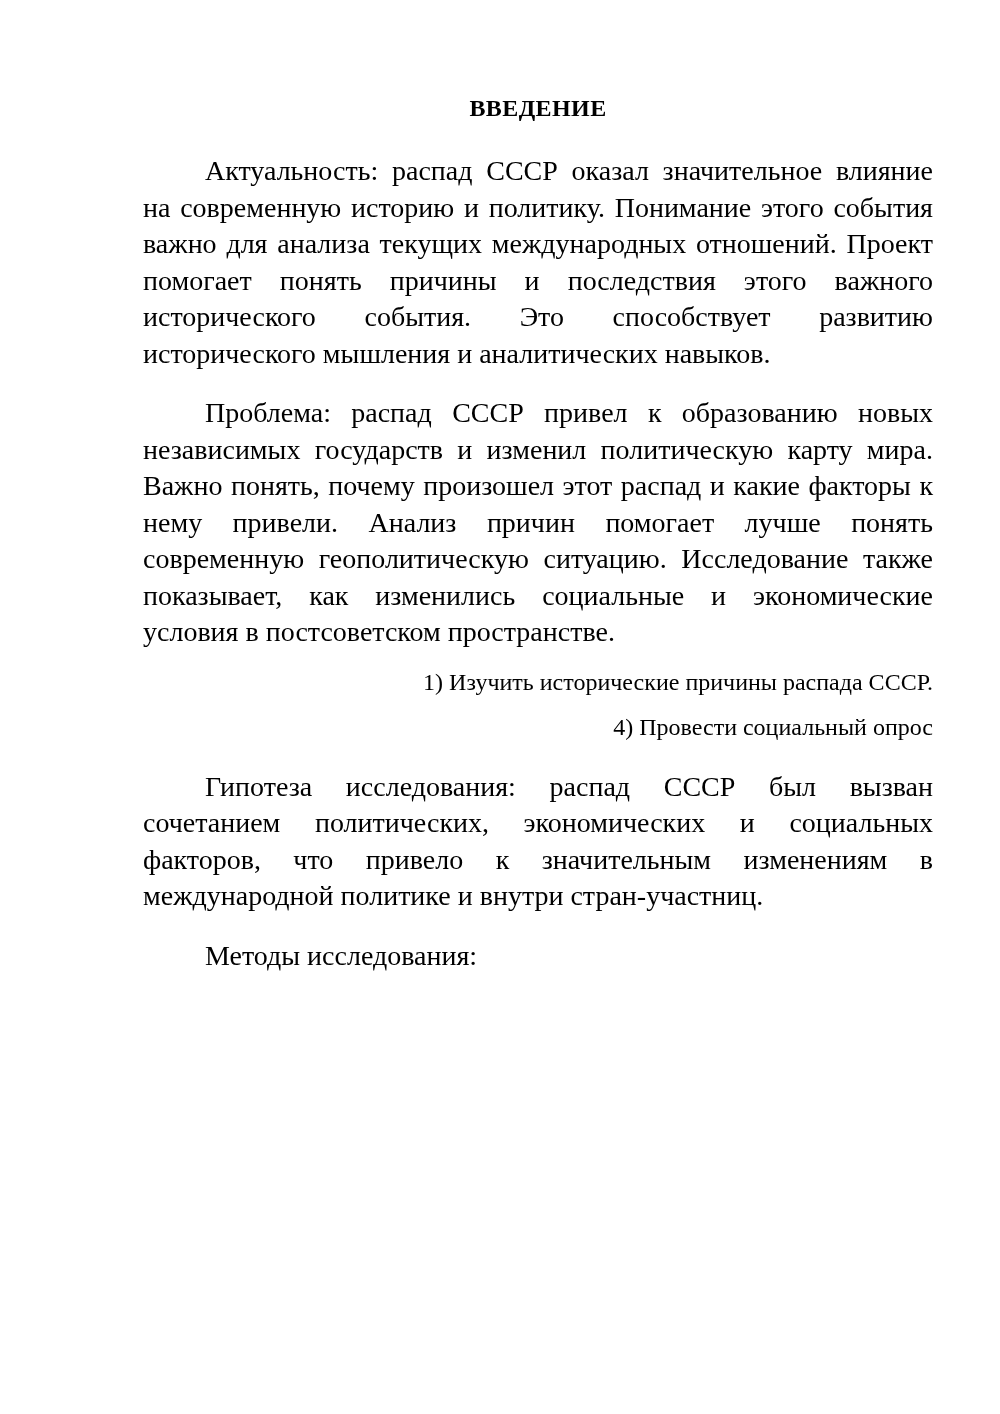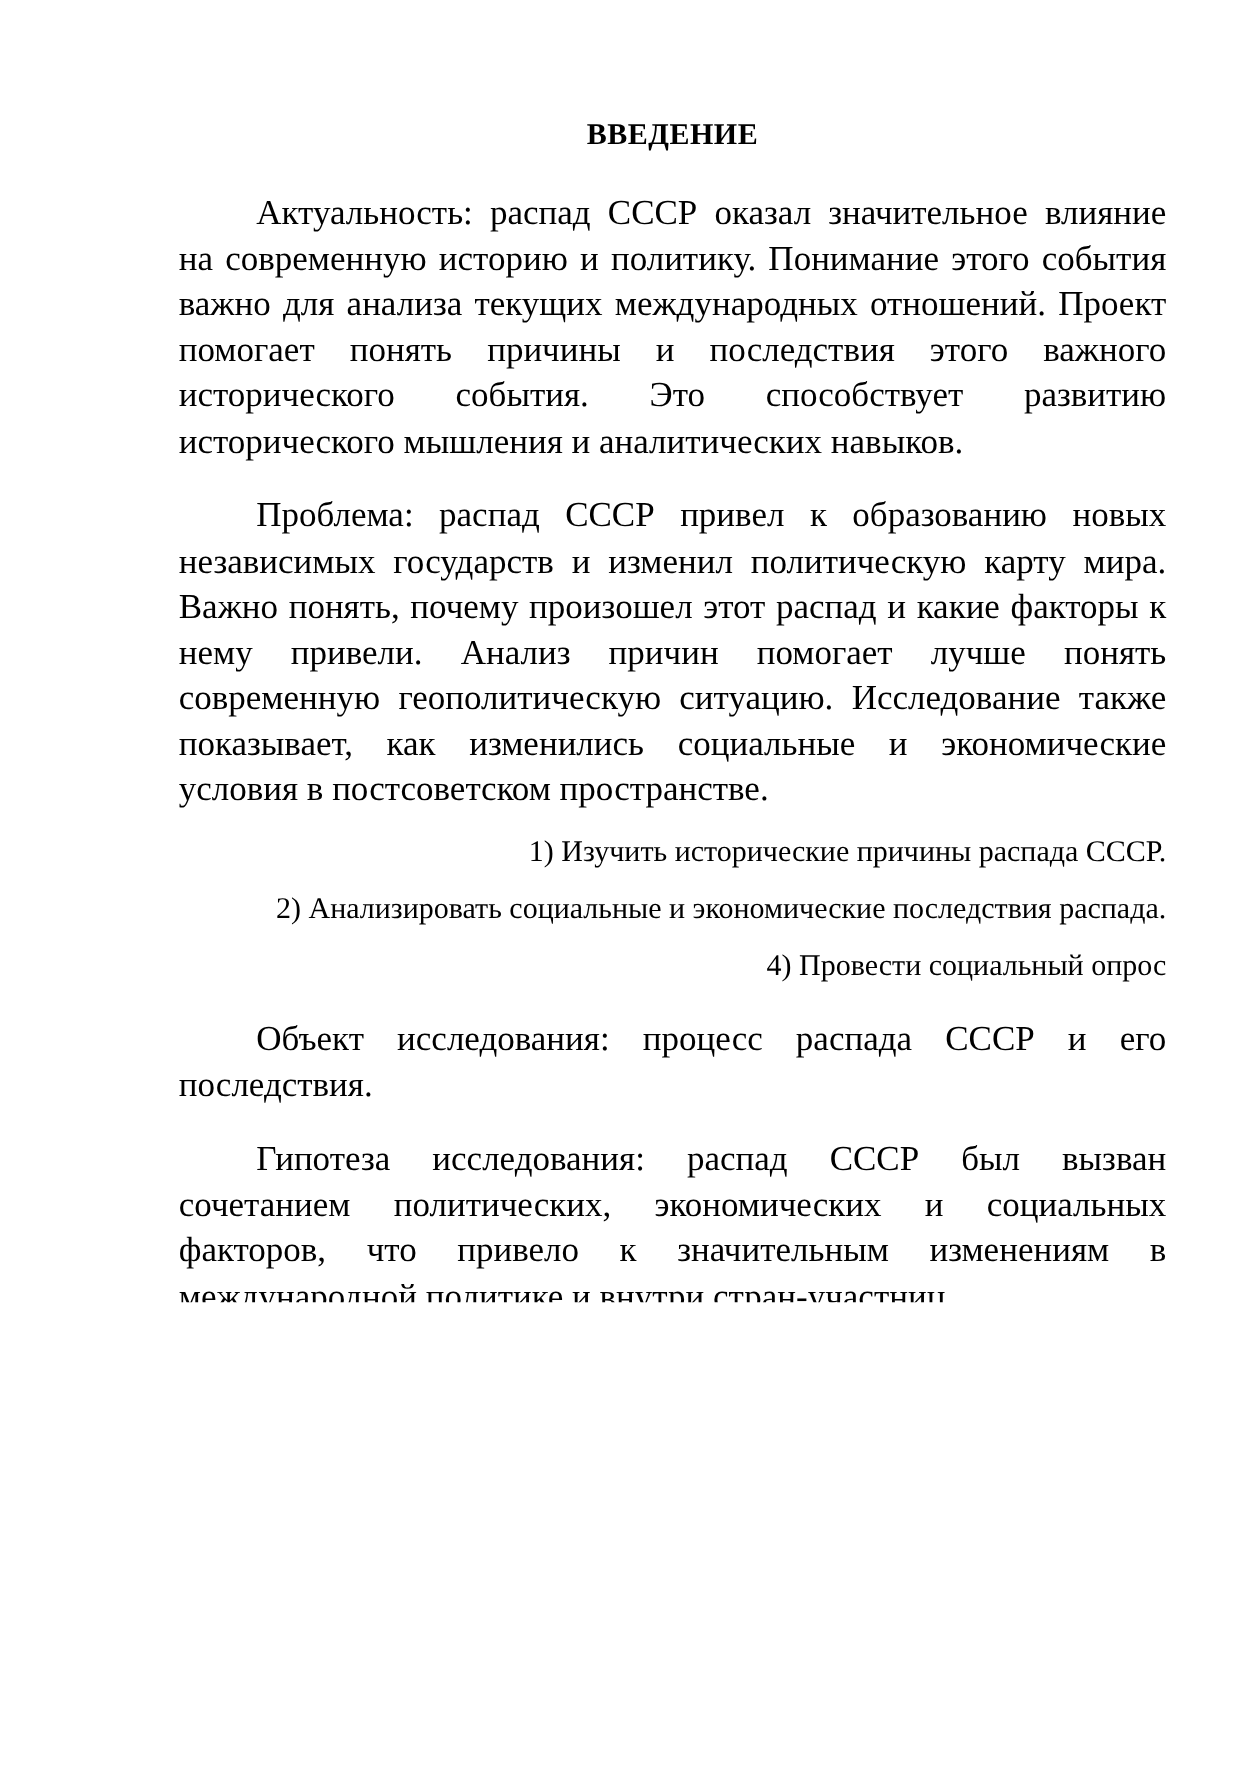--- a/index.html
+++ b/index.html
@@ -83,26 +83,25 @@
     <h1 class="doc-title">ВВЕДЕНИЕ</h1>
 
     <p class="para para-first">Актуальность: распад СССР оказал значительное влияние на современную историю и политику. Понимание этого события важно для анализа текущих международных отношений. Проект помогает понять причины и последствия этого важного исторического события. Это способствует развитию исторического мышления и аналитических навыков.</p>
 
     <p class="para">Проблема: распад СССР привел к образованию новых независимых государств и изменил политическую карту мира. Важно понять, почему произошел этот распад и какие факторы к нему привели. Анализ причин помогает лучше понять современную геополитическую ситуацию. Исследование также показывает, как изменились социальные и экономические условия в постсоветском пространстве.</p>
 
 
 
     <ol class="list">
       <li class="list-item">1) Изучить исторические причины распада СССР.</li>
-      <li class="list-item">2) Анализировать социальные и экономические последствия распада.</li>
       <li class="list-item">4) Провести социальный опрос</li>
     </ol>
 
-    <p class="para">Объект исследования: процесс распада СССР и его последствия.</p>
 
 
     <p class="para">Гипотеза исследования: распад СССР был вызван сочетанием политических, экономических и социальных факторов, что привело к значительным изменениям в международной политике и внутри стран-участниц.</p>
 
+    <p class="para">Методы исследования:</p>
 
   </div>
 
   <div class="page-number">3</div>
 </div>
 
 </body></html>

